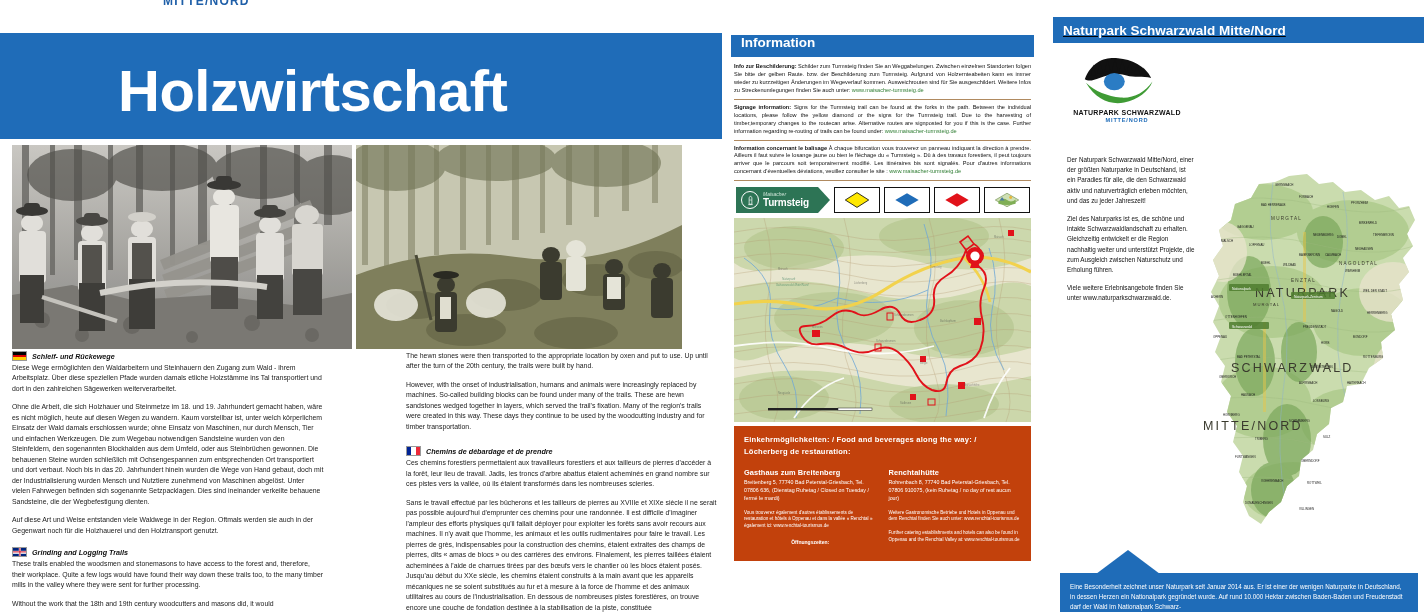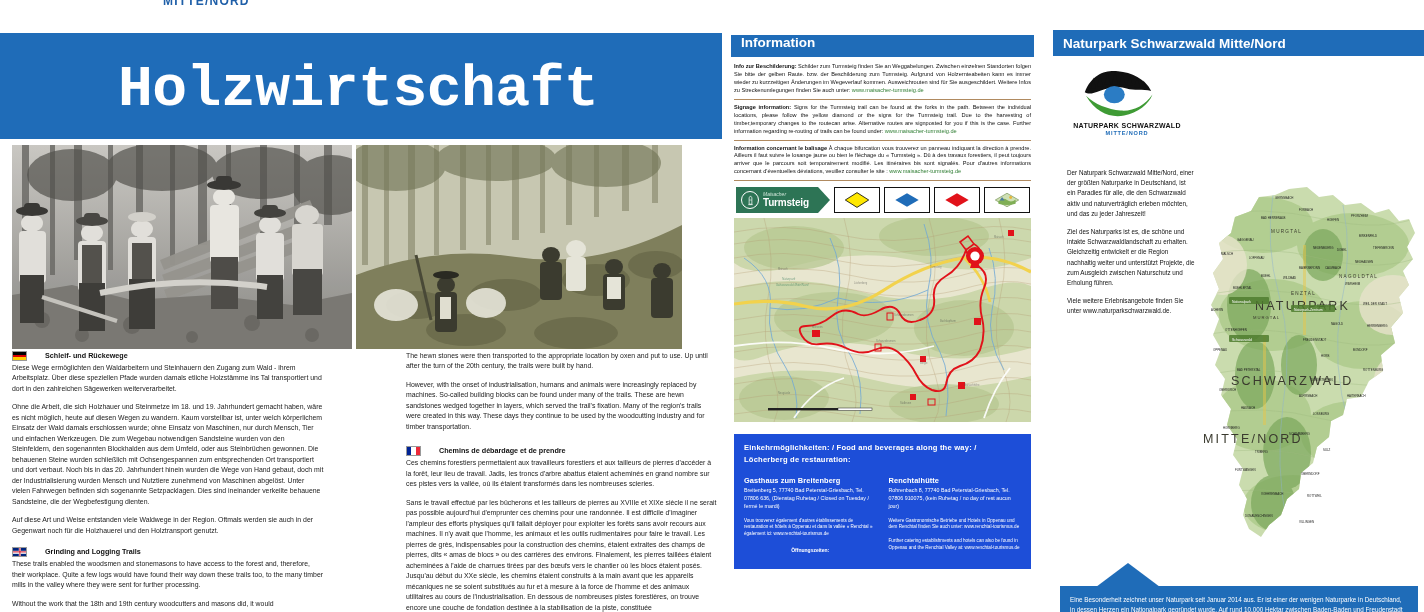--- a/index.html
+++ b/index.html
@@ -19,41 +19,42 @@
   }
 
   
   .left-panel { position: absolute; left: 0; top: 33px; width: 722px; height: 579px; }
   .title-band {
     position: absolute; left: 0; top: 0; width: 722px; height: 106px;
     background: #1f6cb8;
   }
   .title-band h1 {
     position: absolute; left: 118px; top: 24px;
-    font-size: 58px; font-weight: bold; color: #ffffff; letter-spacing: -0.5px; font-family: Liberation Mono, monospace;
+    font-size: 58px; font-weight: bold; color: #ffffff; letter-spacing: -0.5px;
   }
 
   
   .photo-row { position: absolute; left: 0; top: 112px; width: 722px; height: 204px; }
   .photo {
     position: absolute; top: 0; height: 204px; overflow: hidden;
   }
   .photo-a { left: 12px; width: 340px; }
   .photo-b { left: 356px; width: 326px; }
 
   .bw-photo { width:100%; height:100%; display:block; }
 
   
   .col { position: absolute; top: 318px; width: 312px; }
   .col-left { left: 12px; }
   .col-right { left: 406px; }
 
   .sec-head {
-    display: flex; align-items: flex-start; gap: 18px;
+    display: flex; align-items: flex-end; gap: 5px;
     margin-bottom: 2px;
+    font-style: italic;
   }
   .flag { width: 15px; height: 10px; display:inline-block; flex:none; border:0.5px solid #999; }
   .sec-head-title { font-size: 7.2px; font-weight: bold; color: #111; }
   .body-txt {
     font-size: 6.9px; line-height: 1.52; color: #1a1a1a; text-align: left;
   }
   .body-txt p { margin-bottom: 8px; }
   .body-txt p:last-child { margin-bottom: 0; }
 
   
@@ -110,34 +111,34 @@
 
   
   .topo-map {
     margin-top: 5px; width: 100%; height: 204px; position: relative; overflow:hidden;
     border: 0;
   }
   .topo-map svg { display:block; }
 
   
   .food-box {
-    margin-top: 12px; width: 100%; background: #1d4ed8; color:#fff;
+    margin-top: 4px; width: 100%; background: #c2410c; color:#fff;
     padding: 8px 10px 10px 10px; height: 135px;
   }
   .food-title { font-size: 7.6px; font-weight: bold; line-height: 1.5; letter-spacing:0.2px; }
   .food-cols { display:flex; gap: 12px; margin-top: 11px; }
   .food-col { flex:1; }
   .food-name { font-size: 7.4px; font-weight: bold; margin-bottom:2px; letter-spacing:0.1px;}
   .food-addr { font-size: 5.3px; line-height:1.48; }
   .food-extra { font-size: 4.6px; line-height:1.5; margin-top:7px; }
   .food-note { font-size: 4.6px; line-height:1.5; margin-top:7px; }
   .food-hours { font-size:5px; font-weight:bold; margin-top:9px; text-align:center;}
 
   
-  .np-panel { position: absolute; left: 1053px; top: 30px; width: 371px; height: 577px; }
+  .np-panel { position: absolute; left: 1053px; top: 17px; width: 371px; height: 577px; text-decoration: underline; }
   .np-head { width: 100%; height: 26px; background: #1f6cb8; display:flex;align-items:center;padding-left:10px;}
   .np-head span { color:#fff;font-size:13.5px;font-weight:bold; }
 
   .np-logo { position:absolute; left: 14px; top: 40px; width: 120px; }
   .np-logo-mark { width: 74px; height: 48px; position: relative; margin-left:14px;}
   .np-logo-cap { font-size: 7px; font-weight: bold; letter-spacing: 0.3px; color:#111; margin-top: 4px; text-align:center; }
   .np-logo-sub { font-size: 5.6px; font-weight: bold; letter-spacing: 0.8px; color:#1f6cb8; margin-top:1px; text-align:center; }
 
   .np-text { position:absolute; left: 14px; top: 138px; width: 128px; font-size: 6.3px; line-height:1.62; color:#111; }
   .np-text p { margin-bottom: 8px; }

